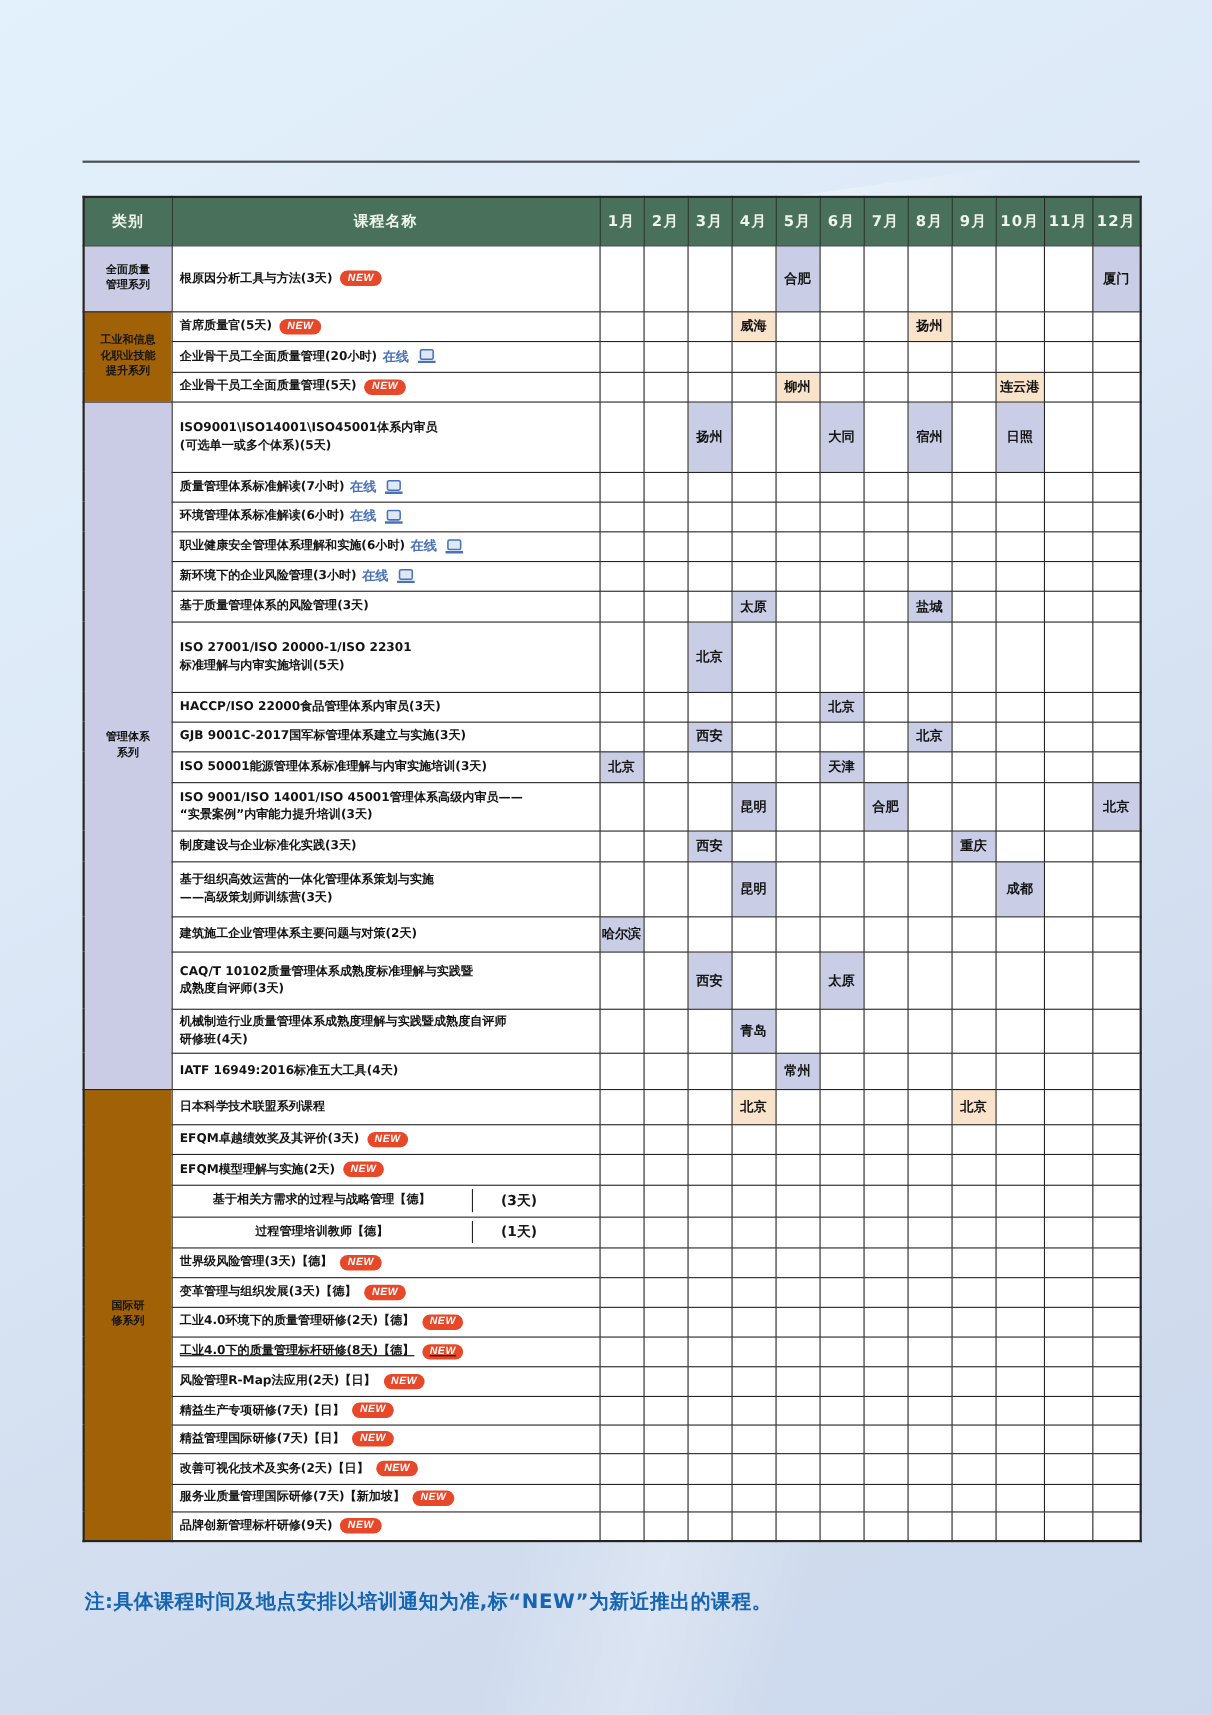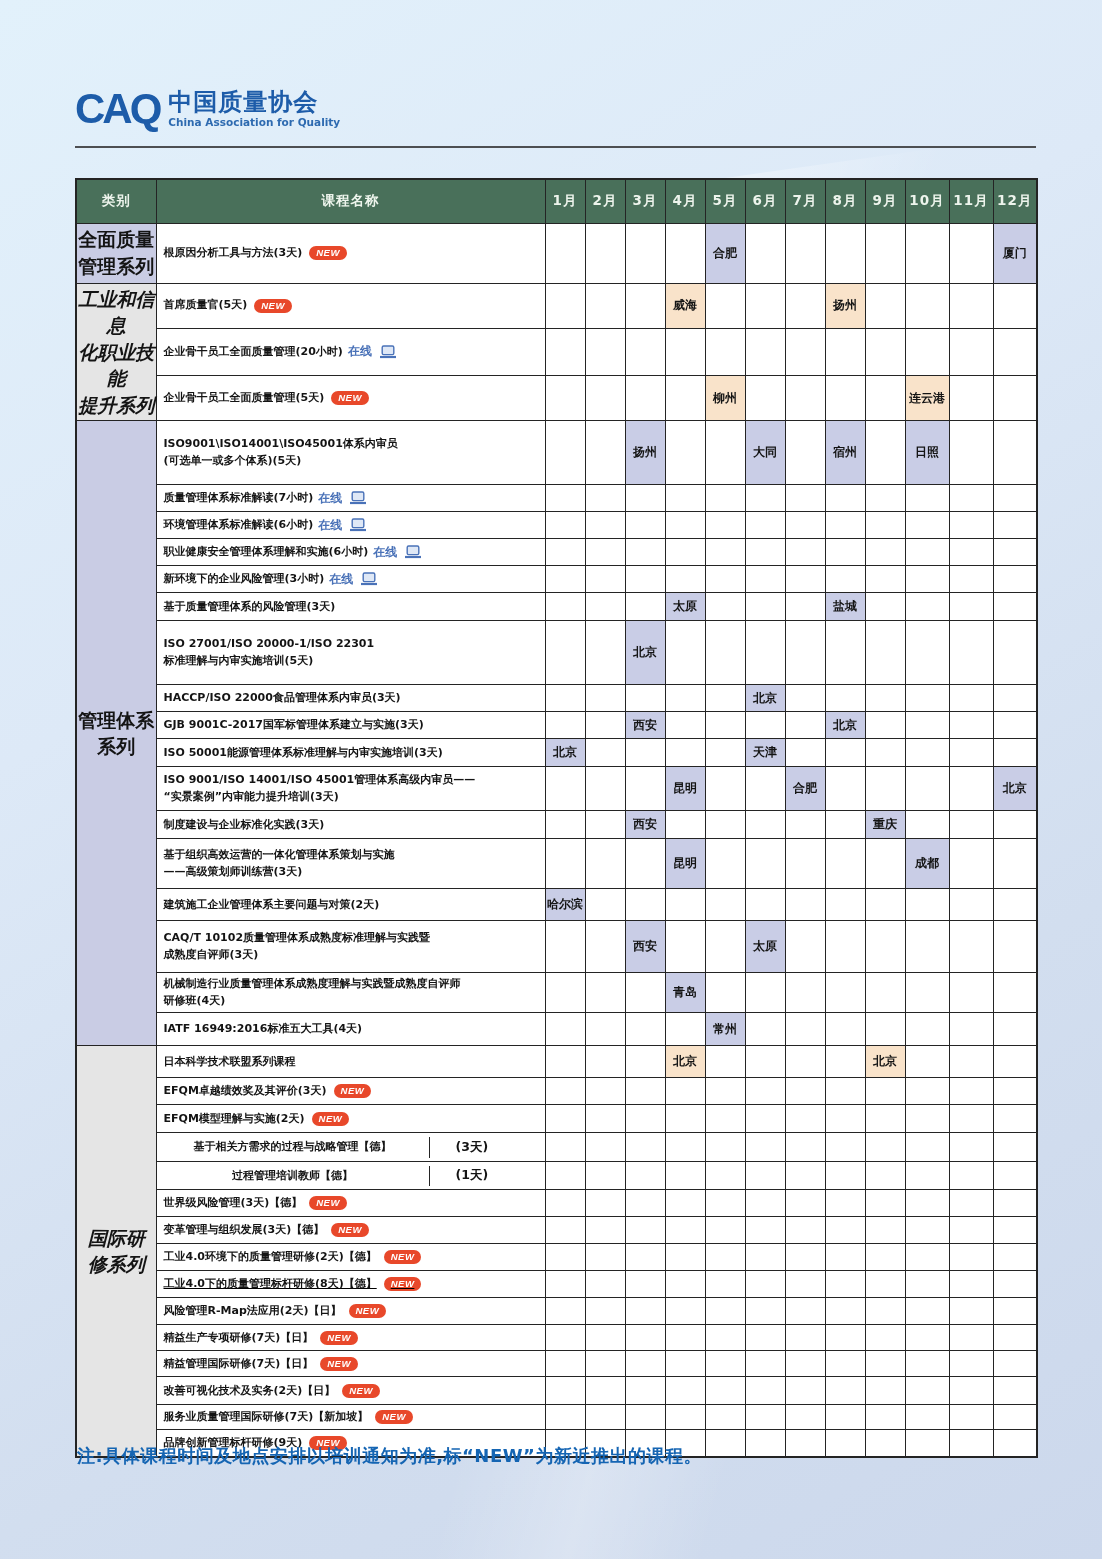--- a/index.html
+++ b/index.html
@@ -43,25 +43,25 @@
     border-collapse: collapse; table-layout: fixed;
     border: 2.5px solid #242424; background: #fff;
   }
   .schedule th, .schedule td { border: 1.5px solid #242424; }
   .schedule thead th {
     background: #49705a; color: #edf4ec; font-size: 13.5px; font-weight: 700;
     height: 44px; text-align: center; letter-spacing: 1px;
   }
   td.cat {
     text-align: center; vertical-align: middle;
-    font-size: 19px; font-weight: 700; color: #141414;
+    font-size: 10px; font-weight: 700; color: #141414;
     white-space: pre-line; line-height: 1.4; padding: 2px 1px;
   }
   .lavender { background: #c9cce4; }
-  .peach { background: #e5e5e5; font-style: italic; }
+  .peach { background: #a16207; }
   td.course { background: #ffffff; padding: 2px 7px; vertical-align: middle; }
   .course-inner { display: flex; align-items: center; gap: 7px; flex-wrap: nowrap; }
   .course-text {
     white-space: pre-line; line-height: 1.5;
     font-size: 11px; font-weight: 700; color: #141414;
   }
   .online { color: #4a72b8; font-size: 12px; font-weight: 700; margin-left: -2px; }
   .laptop { display: inline-flex; align-items: center; }
   .new-badge {
     display: inline-block; background: #e8482a; color: #ffffff;
@@ -90,27 +90,20 @@
     font-size: 18px; font-weight: 700; color: #1565b3; letter-spacing: 0.5px;
   }
 </style>
 </head>
 <body>
 
 <div class="streak streak1"></div>
 <div class="streak streak2"></div>
 
 <div class="page-header">
-  <div class="logo">
-    <span class="caq-mark">CAQ</span>
-    <span class="logo-names">
-      <span class="logo-cn">中国质量协会</span>
-      <span class="logo-en">China Association for Quality</span>
-    </span>
-  </div>
 </div>
 <div class="header-rule"></div>
 
 <table class="schedule">
   <colgroup>
     <col style="width:80px">
       <col style="width:389px">
     <col style="width:40px">
       <col style="width:40px">
       <col style="width:40px">

